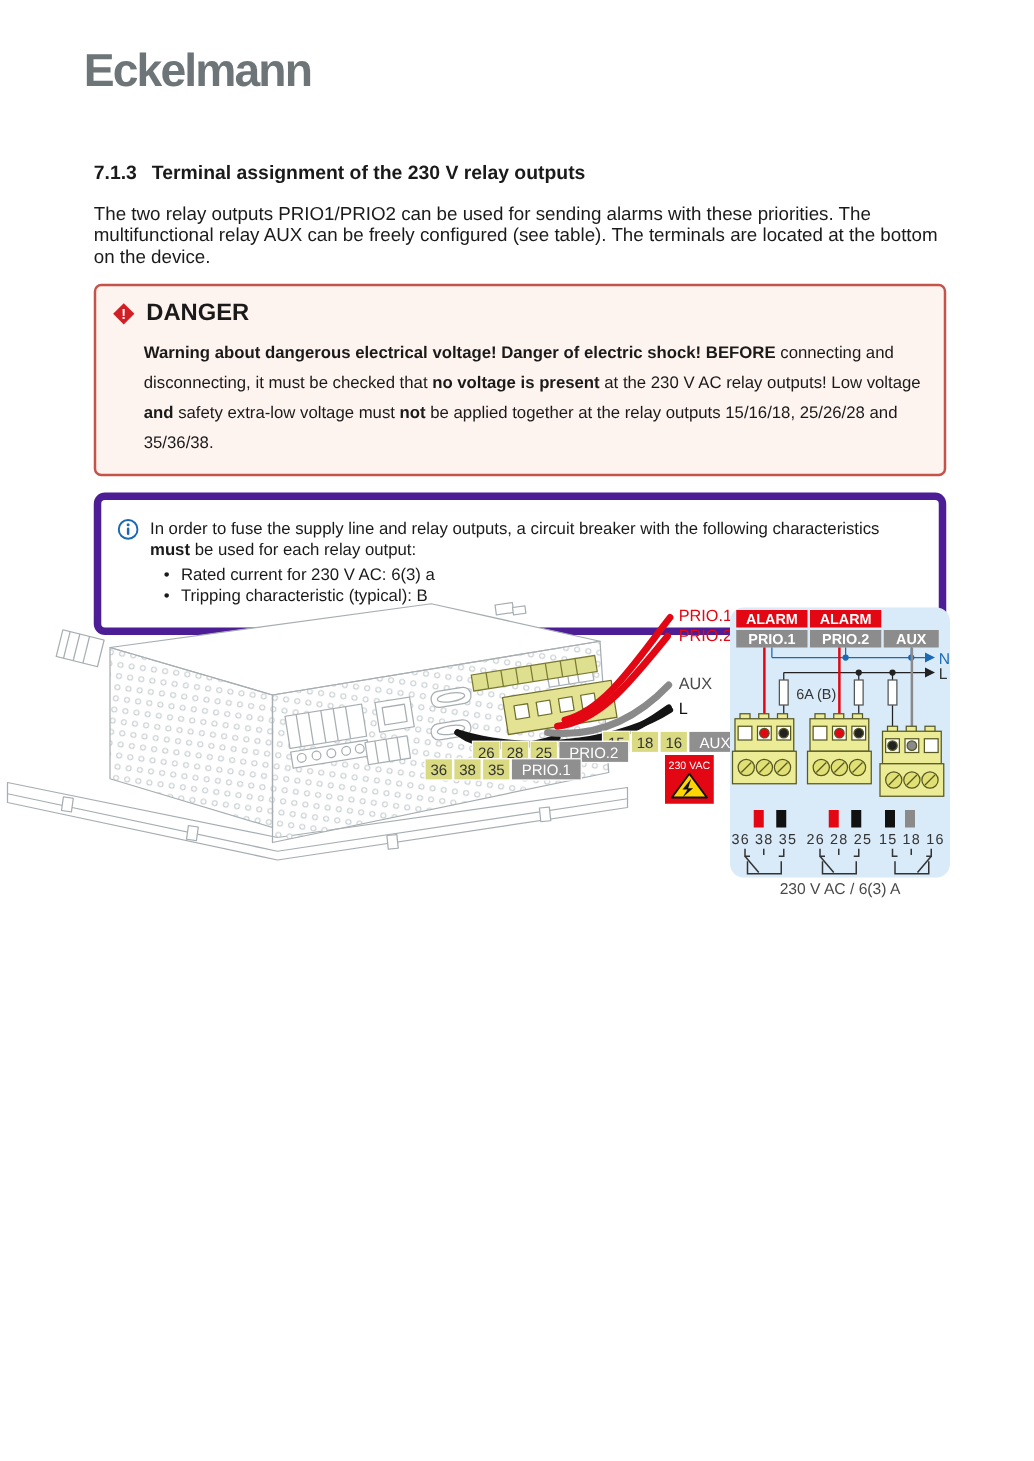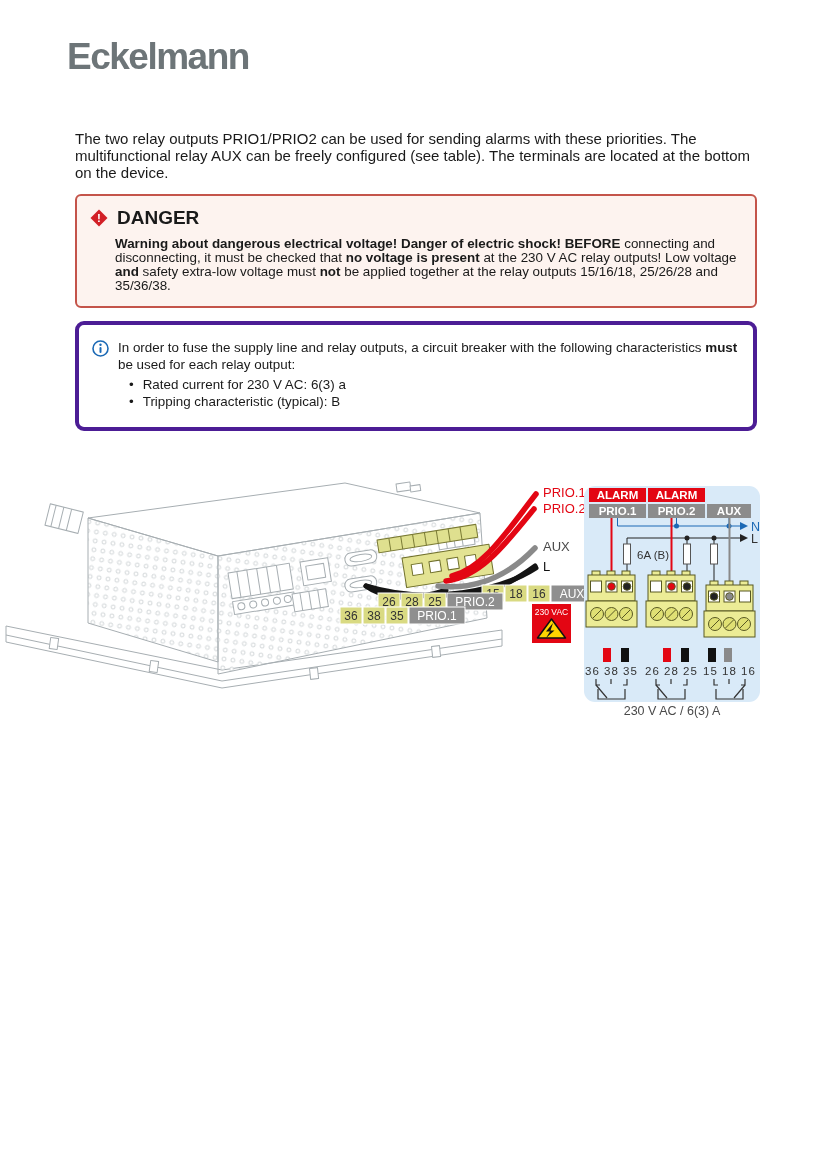--- a/index.html
+++ b/index.html
@@ -10,23 +10,23 @@
 
   .content { position:absolute; left:75px; top:130px; width:682px; }
   .heading { font-size:15.5px; font-weight:bold; margin:0 0 15px 0; }
   .heading .num { margin-right:12px; }
   .body-text { font-size:15px; line-height:17px; margin:0; }
 
   .box { border-radius:6px; margin-top:13px; box-sizing:border-box; }
   .box-danger { border:2px solid #c4544a; background:#fdf3ef; padding:11px 14px 13px 13px; }
   .box-danger .head { display:flex; align-items:center; }
   .box-danger .head .title { font-weight:bold; font-size:19px; margin-left:9px; }
-  .box-danger .dbody { margin:8px 0 0 25px; font-size:13.4px; line-height:14px; }
-
-  .box-info { border:4px solid #4c1d95; background:#ffffff; border-radius:9px; padding:14px 14px 15px 13px; display:flex; align-items:flex-start; }
+  .box-danger .dbody { margin:8px 0 0 25px; font-size:13.4px; line-height:24px; }
+
+  .box-info { border:6px solid #4c1d95; background:#ffffff; border-radius:9px; padding:14px 14px 15px 13px; display:flex; align-items:flex-start; }
   .box-info .ibody { margin-left:9px; font-size:13.4px; line-height:17px; flex:1; }
   .box-info ul { margin:3px 0 2px 0; padding-left:11px; list-style:none; }
   .box-info li::before { content:"•"; margin-right:9px; }
   .box-info p { margin:0; }
 
   .figure { position:absolute; left:0; top:478px; width:827px; height:280px; }
 
   .footer { position:absolute; left:75px; top:1174px; width:682px; display:flex; font-size:13px; color:#222; }
   .footer .fl { flex:1; text-align:left; }
   .footer .fc { flex:1; }
@@ -35,20 +35,21 @@
   svg text { font-family:"Liberation Sans", sans-serif; }
 </style>
 </head>
 <body>
 
 <div class="page">
 
   <div class="logo">Eckelmann</div>
 
   <div class="content">
+    <h1 class="heading"><span class="num">7.1.3</span><span>Terminal assignment of the 230 V relay outputs</span></h1>
 
     <p class="body-text">The two relay outputs PRIO1/PRIO2 can be used for sending alarms with these priorities. The multifunctional relay AUX can be freely configured (see table). The terminals are located at the bottom on the device.</p>
 
     <div class="box box-danger">
       <div class="head">
         <svg width="18" height="18" viewBox="0 0 18 18">
           <polygon points="9,0.5 17.5,9 9,17.5 0.5,9" fill="#d21f26"></polygon>
           <text x="9" y="13.2" text-anchor="middle" font-size="11.5" font-weight="bold" fill="#ffffff">!</text>
         </svg>
         <span class="title">DANGER</span>

